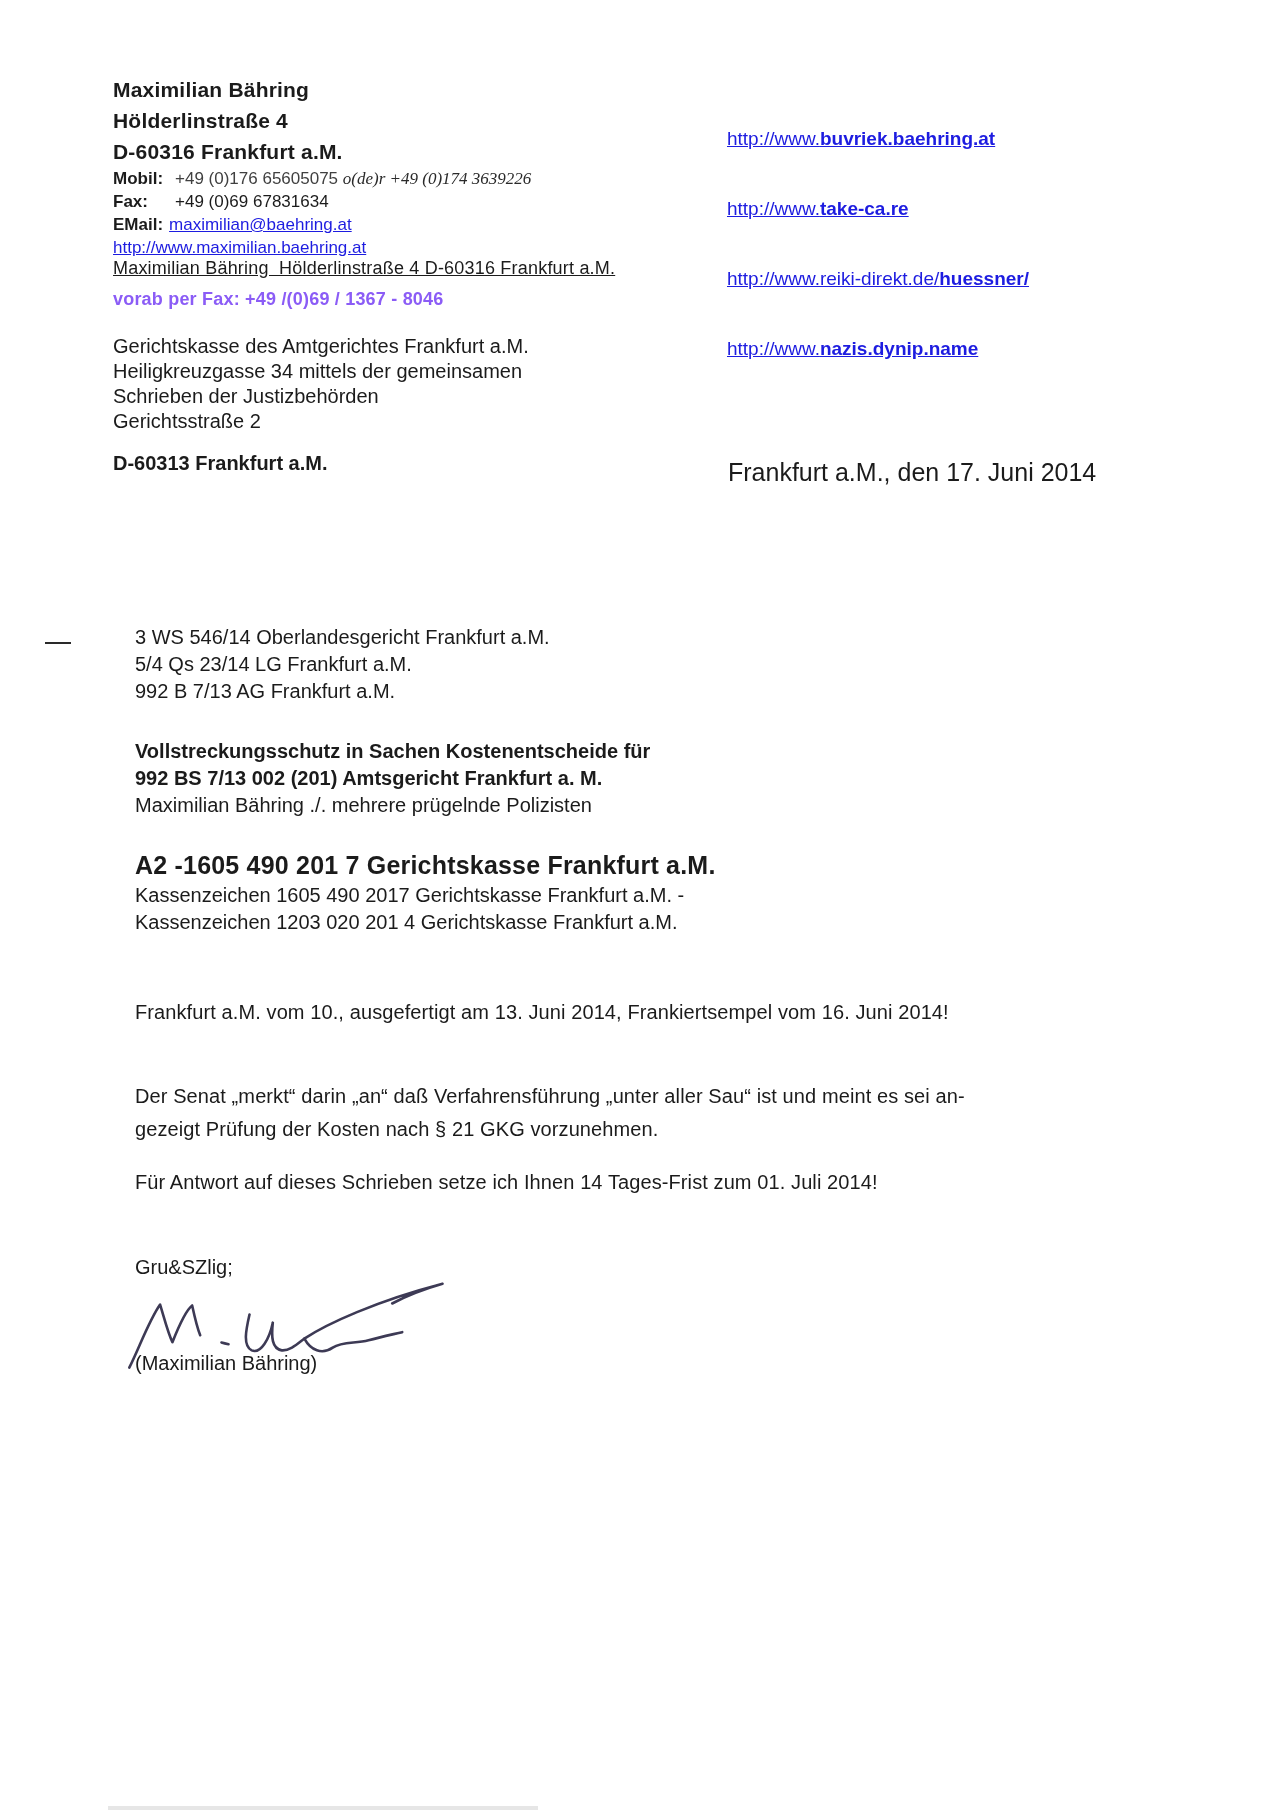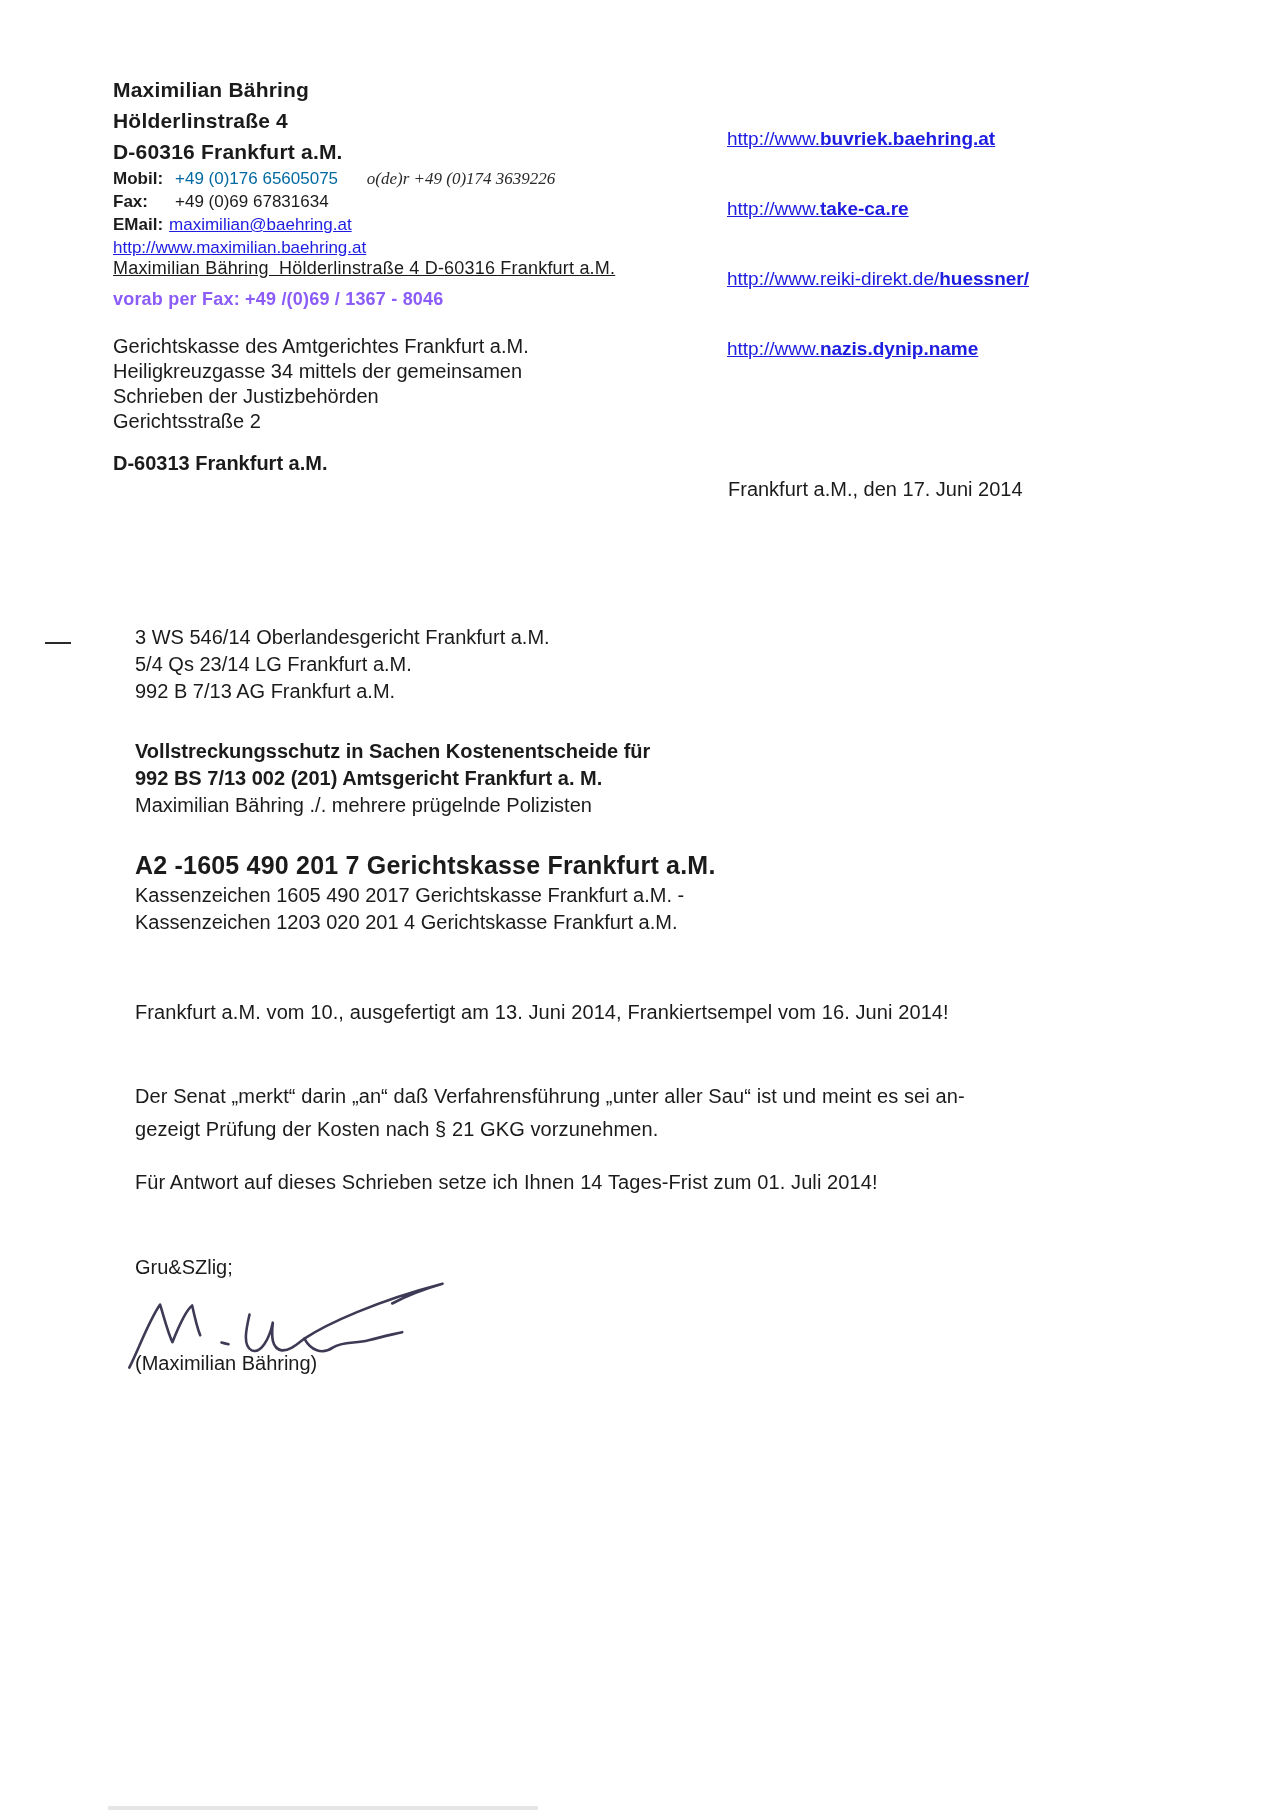--- a/index.html
+++ b/index.html
@@ -12,35 +12,35 @@
     overflow:hidden;
   }
   .abs { position:absolute; }
 
   
   .sender { left:113px; top:74px; }
   .sender .big { font-size:21px; font-weight:bold; line-height:31px; letter-spacing:0.2px; }
   .contact { font-size:17px; line-height:23px; }
   .lbl { font-weight:bold; display:inline-block; min-width:62px; }
   .lbl-email { font-weight:bold; margin-right:6px; }
-  .phone-red { color:#0369a1; }
-  .alt-italic { font-style:italic; font-family:"Liberation Serif", serif; font-size:17px; color:#2a2a2a;margin-left:24px; }
+  .phone-red { color:#404040; }
+  .alt-italic { font-style:italic; font-family:"Liberation Serif", serif; font-size:17px; color:#2a2a2a; }
   a.doclink { color:#1d1ce0; text-decoration:underline; cursor:pointer; }
   a.doclink b { font-weight:bold; }
 
   
   .weblinks { left:727px; top:86px; font-size:19px; }
   .weblinks .wl { line-height:34px;margin-top:36px; }
 
   .return-line { left:113px; top:258px; font-size:18px; text-decoration:underline; white-space:pre-wrap; letter-spacing:0.2px; }
   .vorab { left:113px; top:289px; font-size:18px; font-weight:bold; color:#8b5cf6; letter-spacing:0.2px; }
 
   .recipient { left:113px; top:334px; font-size:20px; line-height:25px; }
   .recipient-city { left:113px; top:452px; font-size:20px; font-weight:bold; }
-  .dateline { left:728px; top:478px; font-size:20px;text-align:center; }
+  .dateline { left:728px; top:458px; font-size:25px;text-align:center; }
 
   .fold-mark { left:45px; top:642px; width:26px; height:2px; background:#2a2a2a; }
 
   .caserefs { left:135px; top:624px; font-size:20px; line-height:27px; }
   .subject { left:135px; top:738px; font-size:20px; line-height:27px; }
   .subject .b { font-weight:bold; }
 
   .kassen { left:135px; top:848px; }
   .kassen .head { font-size:25px; font-weight:bold; line-height:34px; letter-spacing:0.2px; }
   .kassen .kline { font-size:20px; line-height:27px; }

